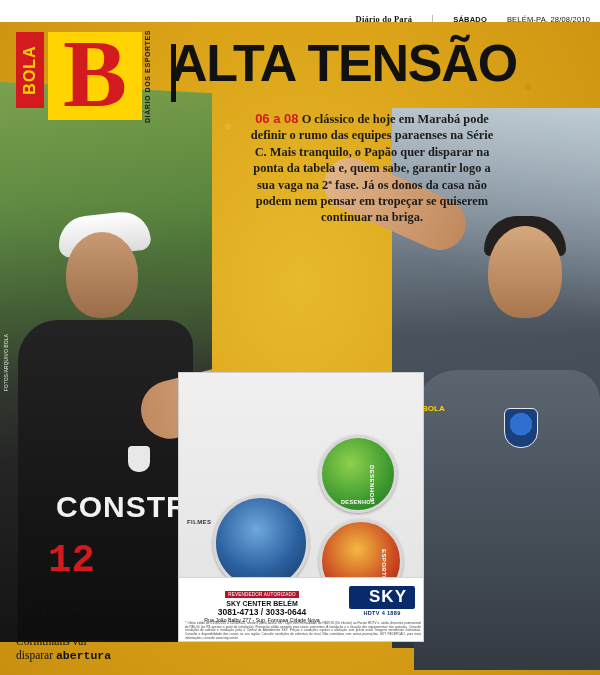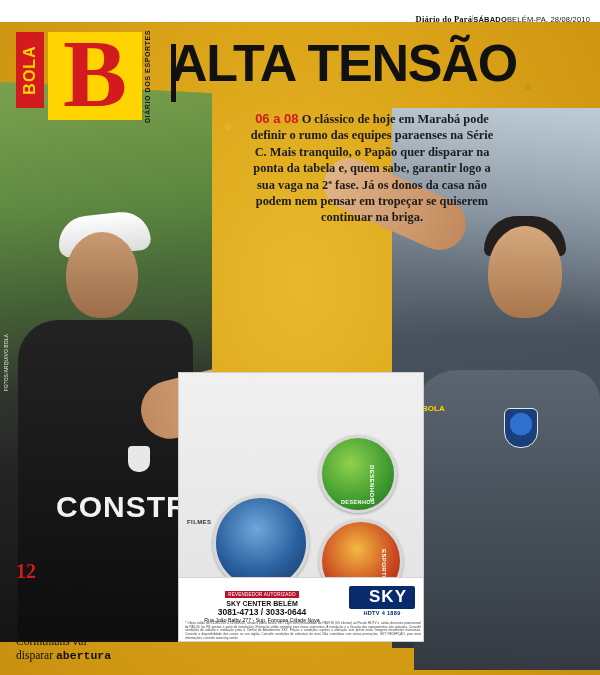--- a/index.html
+++ b/index.html
@@ -20,21 +20,21 @@
   
   .masthead {
     position: absolute;
     top: 0; left: 0;
     width: 600px; height: 38px;
     background: #ffffff;
     display: flex;
     align-items: center;
     justify-content: flex-end;
     padding-right: 10px;
-    gap: 0;
+    gap: 20px;
     font-size: 7.5px;
     color: #111;
     letter-spacing: 0.2px;
   }
   .masthead .paper {
     font-weight: bold;
     font-size: 8.5px;
     font-family: "Liberation Serif", serif;
   }
   .masthead .sep {
@@ -423,24 +423,25 @@
 
   
   .teaser {
     position: absolute;
     left: 16px; bottom: 12px;
     width: 150px;
     color: #111;
   }
   .teaser .num {
     color: #d21a1f;
-    font-family: Liberation Serif, serif;
-    font-weight: bold;
-    font-size: 20px;
+    font-family: Liberation Mono, monospace;
+    font-weight: bold;
+    font-size: 39px;
     line-height: 1;
+    margin-left: 32px;
   }
   .teaser .t1 {
     font-weight: bold;
     font-size: 17px;
     line-height: 1.02;
     letter-spacing: -0.3px;
     margin-top: 1px;
   }
   .teaser .t2 {
     font-family: "Liberation Serif", serif;

